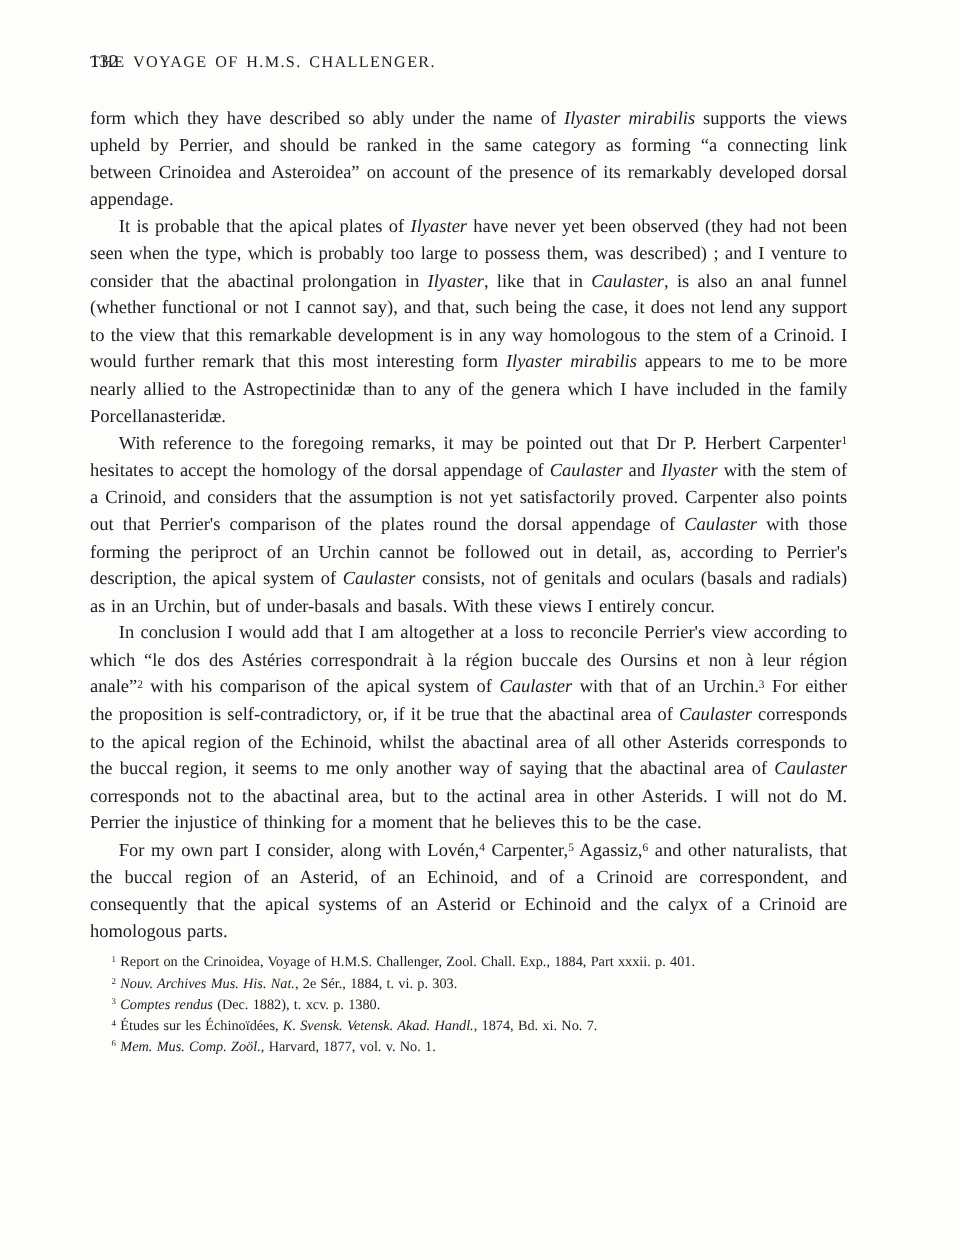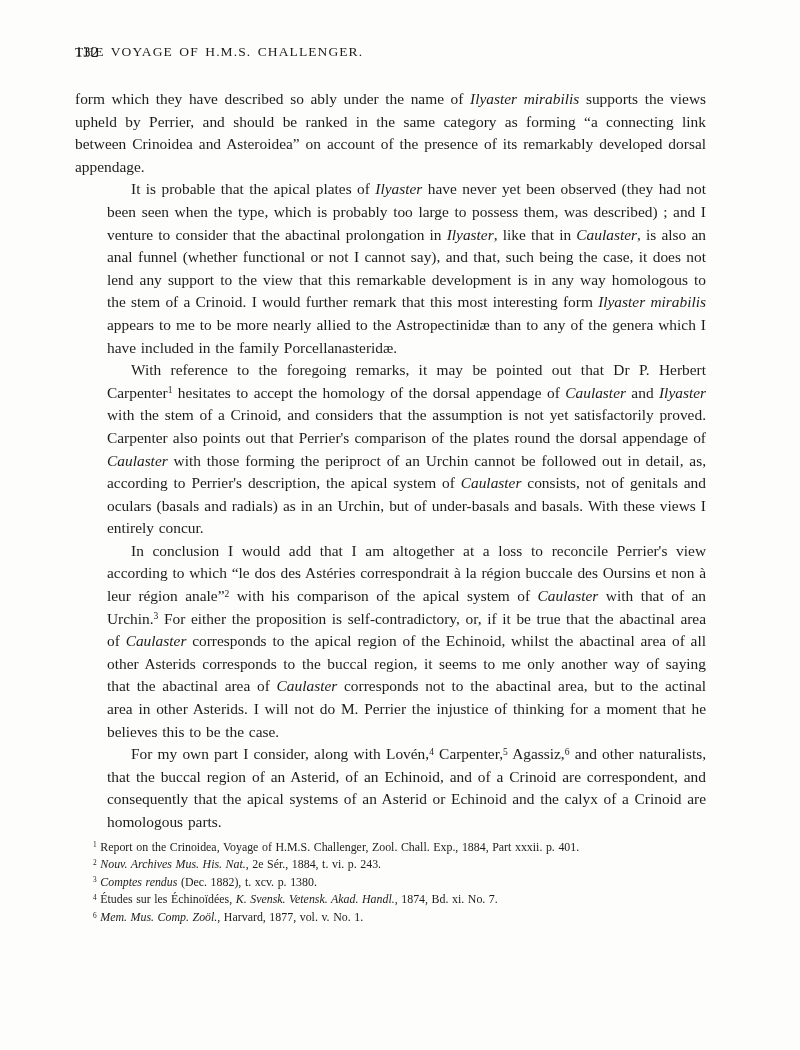--- a/index.html
+++ b/index.html
@@ -37,21 +37,21 @@
     letter-spacing: 1.1px;
     word-spacing: 2px;
   }
   .body-text p {
     margin: 0;
     font-size: 15.4px;
     line-height: 22.6px;
     text-align: justify;
     word-spacing: 0.06em;
   }
-  .body-text p.indent { text-indent: 24px; margin-left: 32px; }
+  .body-text p.indent { text-indent: 24px; }
   .it { font-style: italic; }
   sup {
     font-size: 0.62em;
     line-height: 0;
     position: relative;
     top: -0.45em;
     vertical-align: baseline;
   }
   .footnotes {
     margin-top: 5px;
@@ -78,20 +78,20 @@
     <div class="body-text">
       <p><span>form which they have described so ably under the name of </span><span class="it">Ilyaster mirabilis</span><span> supports the views upheld by Perrier, and should be ranked in the same category as forming “a connecting link between Crinoidea and Asteroidea” on account of the presence of its remarkably developed dorsal appendage.</span></p>
       <p class="indent"><span>It is probable that the apical plates of </span><span class="it">Ilyaster</span><span> have never yet been observed (they had not been seen when the type, which is probably too large to possess them, was described) ; and I venture to consider that the abactinal prolongation in </span><span class="it">Ilyaster</span><span>, like that in </span><span class="it">Caulaster</span><span>, is also an anal funnel (whether functional or not I cannot say), and that, such being the case, it does not lend any support to the view that this remarkable development is in any way homologous to the stem of a Crinoid.  I would further remark that this most interesting form </span><span class="it">Ilyaster mirabilis</span><span> appears to me to be more nearly allied to the Astropectinidæ than to any of the genera which I have included in the family Porcellanasteridæ.</span></p>
       <p class="indent"><span>With reference to the foregoing remarks, it may be pointed out that Dr P. Herbert Carpenter</span><sup>1</sup><span> hesitates to accept the homology of the dorsal appendage of </span><span class="it">Caulaster</span><span> and </span><span class="it">Ilyaster</span><span> with the stem of a Crinoid, and considers that the assumption is not yet satisfactorily proved.  Carpenter also points out that Perrier's comparison of the plates round the dorsal appendage of </span><span class="it">Caulaster</span><span> with those forming the periproct of an Urchin cannot be followed out in detail, as, according to Perrier's description, the apical system of </span><span class="it">Caulaster</span><span> consists, not of genitals and oculars (basals and radials) as in an Urchin, but of under-basals and basals.  With these views I entirely concur.</span></p>
       <p class="indent"><span>In conclusion I would add that I am altogether at a loss to reconcile Perrier's view according to which “le dos des Astéries correspondrait à la région buccale des Oursins et non à leur région anale”</span><sup>2</sup><span> with his comparison of the apical system of </span><span class="it">Caulaster</span><span> with that of an Urchin.</span><sup>3</sup><span>  For either the proposition is self-contradictory, or, if it be true that the abactinal area of </span><span class="it">Caulaster</span><span> corresponds to the apical region of the Echinoid, whilst the abactinal area of all other Asterids corresponds to the buccal region, it seems to me only another way of saying that the abactinal area of </span><span class="it">Caulaster</span><span> corresponds not to the abactinal area, but to the actinal area in other Asterids.  I will not do M. Perrier the injustice of thinking for a moment that he believes this to be the case.</span></p>
       <p class="indent"><span>For my own part I consider, along with Lovén,</span><sup>4</sup><span> Carpenter,</span><sup>5</sup><span> Agassiz,</span><sup>6</sup><span> and other naturalists, that the buccal region of an Asterid, of an Echinoid, and of a Crinoid are correspondent, and consequently that the apical systems of an Asterid or Echinoid and the calyx of a Crinoid are homologous parts.</span></p>
     </div>
 
     <div class="footnotes">
       <div class="footnote"><sup>1</sup><span> Report on the Crinoidea, Voyage of H.M.S. Challenger, Zool. Chall. Exp., 1884, Part xxxii. p. 401.</span></div>
-      <div class="footnote"><sup>2</sup><span> </span><span class="it">Nouv. Archives Mus. His. Nat.</span><span>, 2e Sér., 1884, t. vi. p. 243.</span></div>
+      <div class="footnote"><sup>2</sup><span> </span><span class="it">Nouv. Archives Mus. His. Nat.</span><span>, 2e Sér., 1884, t. vi. p. 303.</span></div>
       <div class="footnote"><sup>3</sup><span> </span><span class="it">Comptes rendus</span><span> (Dec. 1882), t. xcv. p. 1380.</span></div>
       <div class="footnote"><sup>4</sup><span> Études sur les Échinoïdées, </span><span class="it">K. Svensk. Vetensk. Akad. Handl.</span><span>, 1874, Bd. xi. No. 7.</span></div>
       <div class="footnote"><sup>6</sup><span> </span><span class="it">Mem. Mus. Comp. Zoöl.</span><span>, Harvard, 1877, vol. v. No. 1.</span></div>
     </div>
 
   </div>
 </div>
 
 </body></html>

